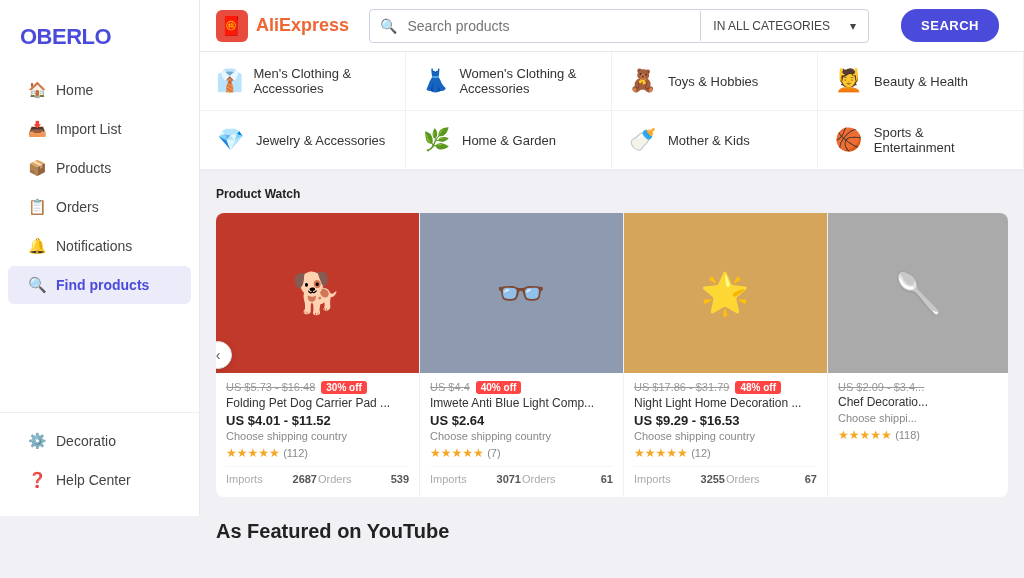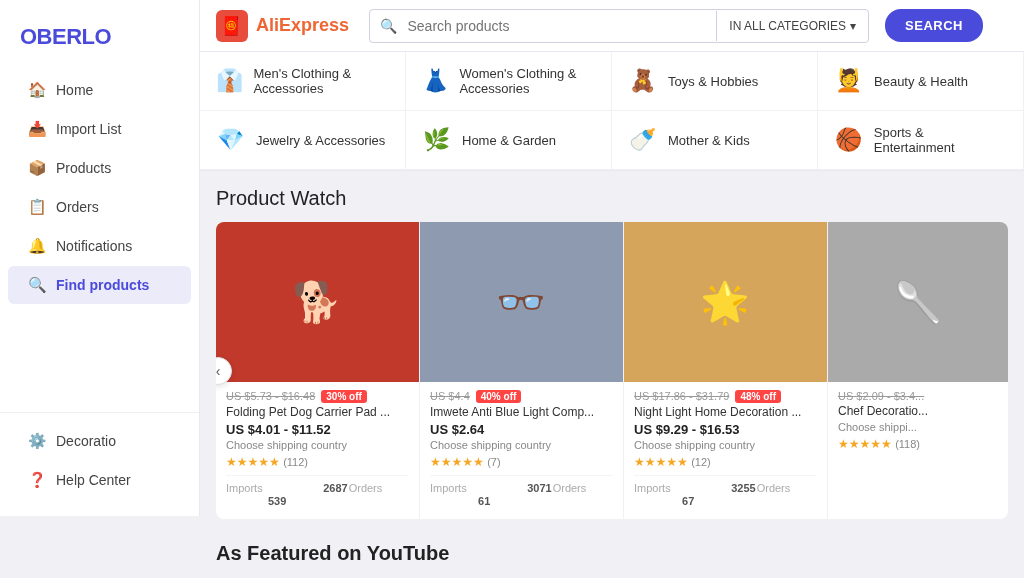--- a/index.html
+++ b/index.html
@@ -85,39 +85,39 @@
     .search-input {
       flex: 1;
       border: none;
       outline: none;
       font-size: 14px;
       color: #333;
       padding: 8px 0;
       background: transparent;
     }
     .category-dropdown {
-      display: flex; align-items: center; gap: 4px;
+      display: flex; align-items: center; gap: 20px;
       padding: 8px 12px;
       border-left: 1px solid #d0d0e0;
       font-size: 12px;
       color: #444;
       cursor: pointer;
       white-space: nowrap;
     }
     .search-button {
       background: #4b4bdb;
       color: #fff;
       border: none;
       padding: 9px 20px;
       font-size: 13px;
       font-weight: 700;
       cursor: pointer;
       letter-spacing: 0.5px;
       border-radius: 16px;
-      margin-left: 4px;
+      margin-left: 20px;
     }
 
     
     .categories-grid {
       background: #fff;
       display: grid;
       grid-template-columns: repeat(4, 1fr);
       border-bottom: 1px solid #e8e8f0;
       padding: 0;
     }
@@ -131,22 +131,22 @@
       color: #333;
       font-weight: 500;
     }
     .cat-icon { font-size: 22px; width: 30px; text-align: center; color: #555; }
 
     
     .content-area {
       padding: 16px;
     }
     .section-title {
-      font-size: 20px;
-      font-weight: 400;
+      font-size: 12px;
+      font-weight: 700;
       color: #222;
       margin-bottom: 12px;
     }
 
     
     .products-row {
       display: flex;
       gap: 0;
       position: relative;
       background: #fff;
@@ -201,21 +201,21 @@
     .product-price {
       font-size: 13px; font-weight: 700; color: #222; margin-bottom: 2px;
     }
     .product-shipping {
       font-size: 11px; color: #888; margin-bottom: 4px;
     }
     .stars { color: #f5a623; font-size: 12px; margin-bottom: 4px; }
     .review-count { font-size: 11px; color: #888; }
     .product-stats {
       font-size: 11px; color: #888;
-      display: grid; grid-template-columns: 1fr 1fr 1fr;
+      display: grid; grid-template-columns: 1fr 1fr 1fr 1fr;
       gap: 1px; margin-top: 6px; padding-top: 6px;
       border-top: 1px solid #f5f5f5;
     }
     .stat-label { color: #aaa; }
     .stat-value { color: #555; font-weight: 600; text-align: right; }
 
     .featured-title {
       font-size: 20px; font-weight: 700; color: #222;
       margin-top: 23px;
     }

